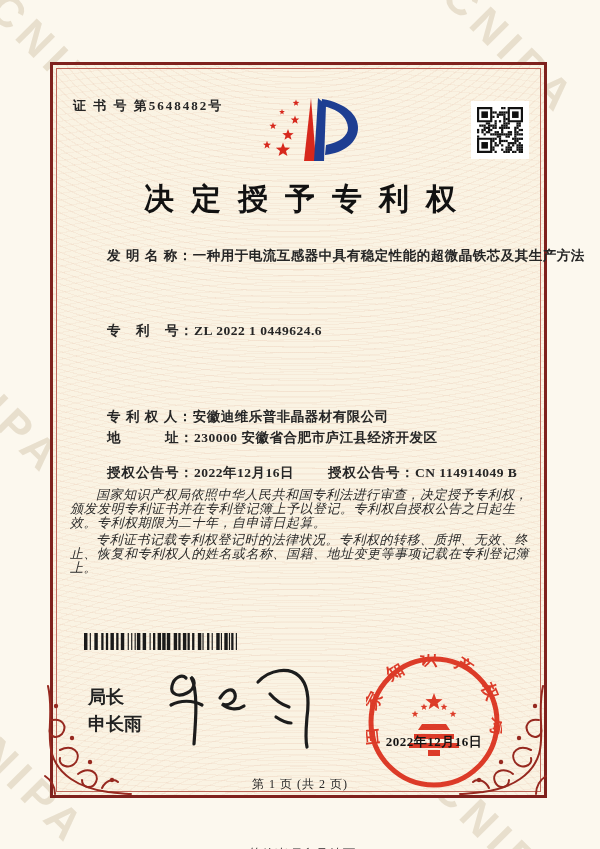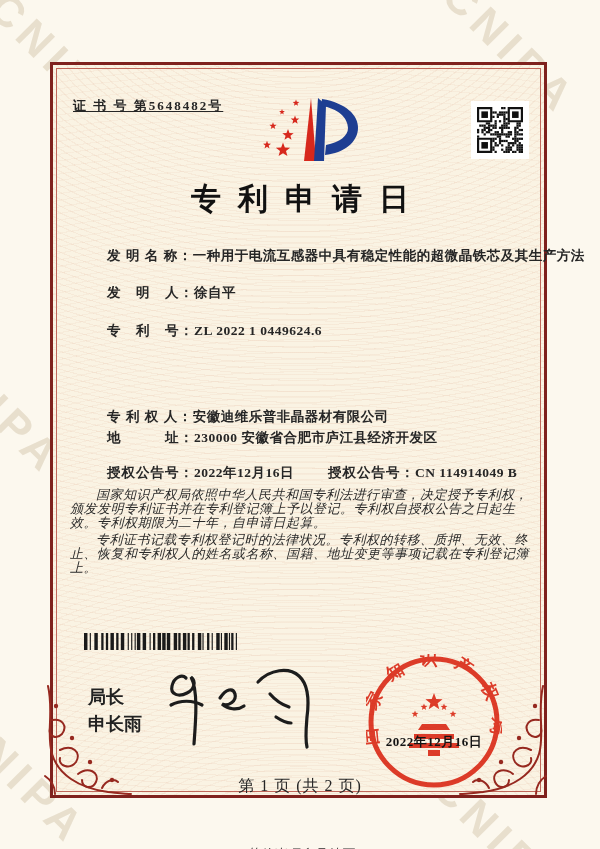--- a/index.html
+++ b/index.html
@@ -21,21 +21,21 @@
            repeating-radial-gradient(ellipse 900px 620px at 50% -12%,
              rgba(214,148,118,.10) 0 1.5px, rgba(0,0,0,0) 1.5px 8px),
            repeating-radial-gradient(ellipse 900px 640px at 50% 114%,
              rgba(214,148,118,.08) 0 1.5px, rgba(0,0,0,0) 1.5px 9px),
            #faf3e3;}
   .frame::after{content:"";position:absolute;left:3px;top:3px;right:3px;bottom:3px;
          border:1.5px solid #c1685b;pointer-events:none;}
 
   
   .cert-no{position:absolute;left:73px;top:97px;font-size:13px;font-weight:600;
-           letter-spacing:2px;color:#262626;text-decoration:underline;}
+           letter-spacing:2px;color:#262626;}
   .logo{position:absolute;left:252px;top:95px;}
   .qr-patch{position:absolute;left:471px;top:101px;width:58px;height:58px;background:#fff;}
   .qr{position:absolute;left:477px;top:107px;width:46px;height:46px;}
   .title{position:absolute;left:0;top:179px;width:100%;text-align:center;
          font-size:30px;font-weight:bold;letter-spacing:17px;text-indent:17px;color:#111;}
 
   
   .field-row{position:absolute;left:75px;width:450px;font-size:13.5px;font-weight:bold;
              color:#262626;white-space:nowrap;margin-left:32px;}
   .flabel{letter-spacing:1px;}
@@ -57,21 +57,21 @@
   .signature{position:absolute;left:158px;top:660px;}
 
   
   .seal{position:absolute;left:366px;top:654px;width:136px;height:136px;
         mix-blend-mode:multiply;opacity:.93;}
   .seal-date{position:absolute;left:362px;top:733px;width:144px;text-align:center;
              font-size:13px;font-weight:bold;letter-spacing:.5px;color:#141414;}
 
   
   .page-indicator{position:absolute;left:0;top:776px;width:100%;text-align:center;
-                  font-size:16px;color:#262626;letter-spacing:1px;}
+                  font-size:12px;color:#262626;letter-spacing:1px;}
   .footer-note{position:absolute;left:0;top:806px;width:100%;text-align:center;
                font-size:12.5px;font-style:italic;color:#2a2a2a;letter-spacing:1px;margin-top:40px;}
 
   
   .ornament{position:absolute;pointer-events:none;}
   .ornament.bl{left:38px;top:682px;}
   .ornament.br{left:458px;top:682px;transform:scaleX(-1);}
 </style>
 </head>
 <body>
@@ -287,27 +287,24 @@
       <rect x="19" y="20" width="1.02" height="1.02" fill="#111"></rect>
       <rect x="20" y="20" width="1.02" height="1.02" fill="#111"></rect>
       <path d="M0,0h7v7h-7z M1,1v5h5v-5z" fill="#111" fill-rule="evenodd"></path>
       <rect x="2" y="2" width="3" height="3" fill="#111"></rect>
       <path d="M14,0h7v7h-7z M15,1v5h5v-5z" fill="#111" fill-rule="evenodd"></path>
       <rect x="16" y="2" width="3" height="3" fill="#111"></rect>
       <path d="M0,14h7v7h-7z M1,15v5h5v-5z" fill="#111" fill-rule="evenodd"></path>
       <rect x="2" y="16" width="3" height="3" fill="#111"></rect>
     </svg>
 
-  <div class="title">专利申请日</div>
+  <div class="title">决定授予专利权</div>
 
   <div class="field-row" style="top:247px">
     <span class="flabel">发 明 名 称：</span><span class="fvalue">一种用于电流互感器中具有稳定性能的超微晶铁芯及其生产方法</span>
-  </div>
-  <div class="field-row" style="top:284px">
-    <span class="flabel">发　明　人：</span><span class="fvalue">徐自平</span>
   </div>
   <div class="field-row" style="top:322px">
     <span class="flabel">专　利　号：</span><span class="fvalue">ZL 2022 1 0449624.6</span>
   </div>
   <div class="field-row" style="top:408px">
     <span class="flabel">专 利 权 人：</span><span class="fvalue">安徽迪维乐普非晶器材有限公司</span>
   </div>
   <div class="field-row" style="top:429px">
     <span class="flabel">地　　　址：</span><span class="fvalue">230000 安徽省合肥市庐江县经济开发区</span>
   </div>

